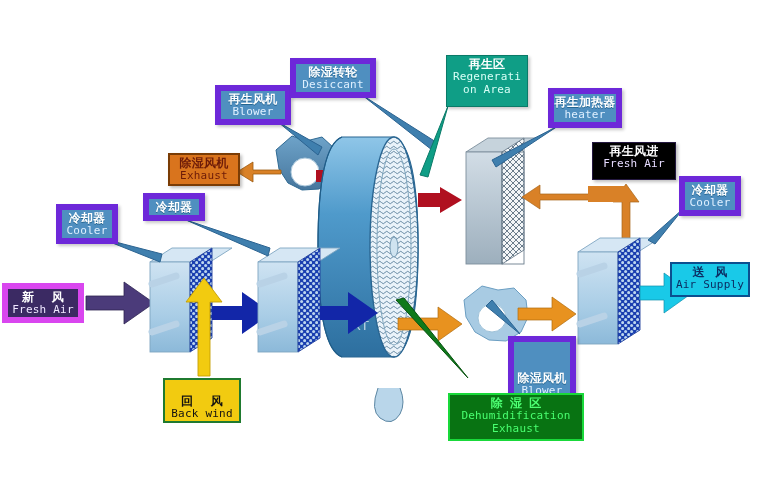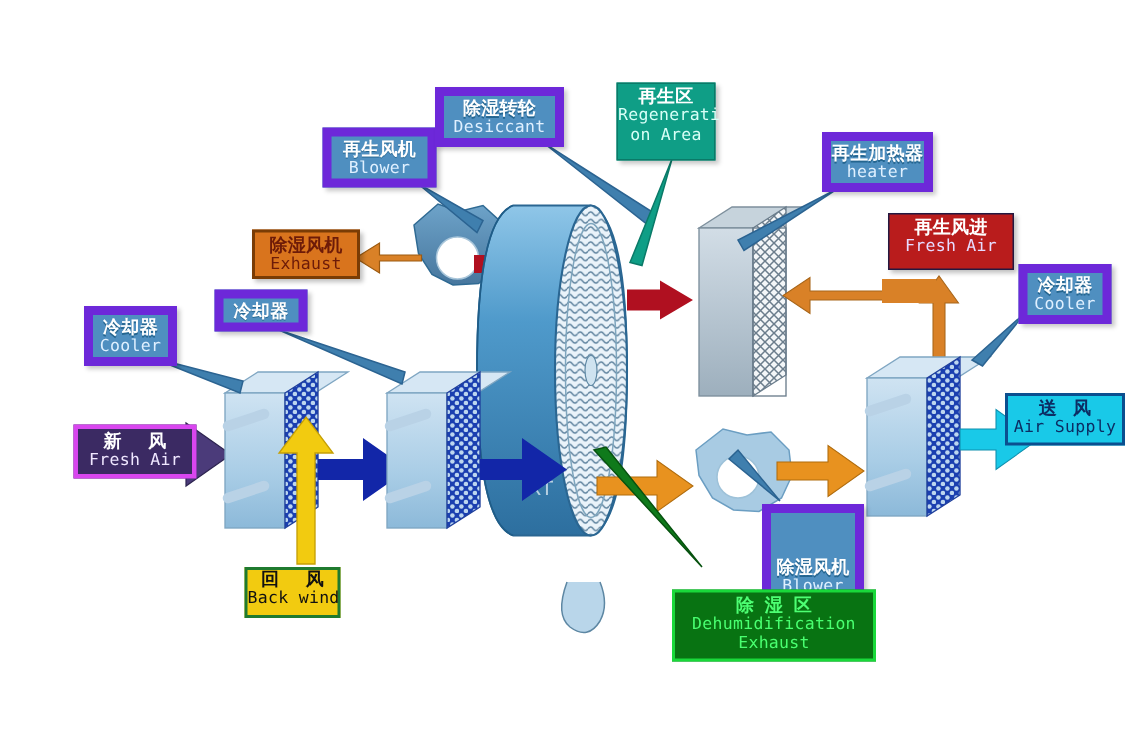--- a/index.html
+++ b/index.html
@@ -26,27 +26,27 @@
   .teal .cn{color:#ffffff;}
   .teal .en{color:#d8fff7;}
 
   
   .orange{background:#d9741d;border:2px solid #7a3c05;color:#5b1a05;
           box-shadow:2px 2px 3px rgba(0,0,0,.25);}
   .orange .cn{color:#6d1b08;}
   .orange .en{color:#6d1b08;}
 
   
-  .purple{background:#b91c1c;border:1px solid #241840;color:#ffffff;
+  .purple{background:#000000;border:1px solid #241840;color:#ffffff;
           box-shadow:2px 2px 3px rgba(0,0,0,.25);}
   .purple .cn{color:#ffffff;}
   .purple .en{color:#e7dcff;}
 
   
-  .navy{background:#3b2a63;border:3px solid #d946ef;margin-left:47px;}
+  .navy{background:#3b2a63;border:6px solid #d946ef;}
   .navy .cn{color:#ffffff;}
   .navy .en{color:#efe7ff;}
 
   
   .yellow{background:#f2cb10;border:2px solid #1f7a2f;}
   .yellow .cn{color:#111111;}
   .yellow .en{color:#111111;}
 
   
   .green{background:#087312;border:2px solid #19d93a;margin-top:15px;}
@@ -245,30 +245,30 @@
 
       <path d="M520 334 L492 300 L486 306 Z" fill="#3f7fae" stroke="#2b6391"></path>
 
       <path d="M468 378 L396 300 L404 298 Z" fill="#0f7a1b" stroke="#07520f"></path>
     </g>
   </svg>
 
   <div id="labels">
       <div class="lbl blue" style="left: 215px; top: 85px; width: 76px; min-height: 40px; padding-top: 2px; font-size: 11px;"><span class="cn" style="font-size: 12px;">再生风机</span><span class="en" style="font-size: 11px;">Blower</span></div>
       <div class="lbl blue" style="left: 290px; top: 58px; width: 86px; min-height: 40px; padding-top: 2px; font-size: 11px;"><span class="cn" style="font-size: 12px;">除湿转轮</span><span class="en" style="font-size: 11px;">Desiccant</span></div>
-      <div class="lbl teal" style="left: 411px; top: 55px; width: 66px; min-height: 52px; padding-top: 2px; font-size: 11px;"><span class="cn" style="font-size: 12px;">再生区</span><span class="en" style="font-size: 11px;">Regenerati
+      <div class="lbl teal" style="left: 446px; top: 55px; width: 82px; min-height: 52px; padding-top: 2px; font-size: 11px;"><span class="cn" style="font-size: 12px;">再生区</span><span class="en" style="font-size: 11px;">Regenerati
 on Area</span></div>
       <div class="lbl blue" style="left: 548px; top: 88px; width: 74px; min-height: 40px; padding-top: 2px; font-size: 11px;"><span class="cn" style="font-size: 12px;">再生加热器</span><span class="en" style="font-size: 11px;">heater</span></div>
       <div class="lbl orange" style="left: 168px; top: 153px; width: 72px; min-height: 33px; padding-top: 2px; font-size: 11px;"><span class="cn" style="font-size: 12px;">除湿风机</span><span class="en" style="font-size: 11px;">Exhaust</span></div>
       <div class="lbl purple" style="left: 592px; top: 142px; width: 84px; min-height: 38px; padding-top: 2px; font-size: 11px;"><span class="cn" style="font-size: 12px;">再生风进</span><span class="en" style="font-size: 11px;">Fresh Air</span></div>
       <div class="lbl blue" style="left: 679px; top: 176px; width: 62px; min-height: 34px; padding-top: 2px; font-size: 11px;"><span class="cn" style="font-size: 12px;">冷却器</span><span class="en" style="font-size: 11px;">Cooler</span></div>
       <div class="lbl blue" style="left: 143px; top: 193px; width: 62px; min-height: 28px; padding-top: 2px; font-size: 11px;"><span class="cn" style="font-size: 12px;">冷却器</span></div>
       <div class="lbl blue" style="left: 56px; top: 204px; width: 62px; min-height: 36px; padding-top: 2px; font-size: 11px;"><span class="cn" style="font-size: 12px;">冷却器</span><span class="en" style="font-size: 11px;">Cooler</span></div>
       <div class="lbl navy" style="left: 2px; top: 283px; width: 82px; min-height: 36px; padding-top: 2px; font-size: 11px;"><span class="cn" style="font-size: 12px;">新     风</span><span class="en" style="font-size: 11px;">Fresh Air</span></div>
-      <div class="lbl yellow" style="left: 163px; top: 378px; width: 64px; min-height: 34px; padding-top: 0; font-size: 11px;"><span class="cn" style="font-size: 12px;">回     风</span><span class="en" style="font-size: 11px;">Back wind</span></div>
+      <div class="lbl yellow" style="left: 163px; top: 378px; width: 78px; min-height: 34px; padding-top: 15px; font-size: 11px;"><span class="cn" style="font-size: 12px;">回     风</span><span class="en" style="font-size: 11px;">Back wind</span></div>
       <div class="lbl blue" style="left: 508px; top: 336px; width: 68px; min-height: 38px; padding-top: 2px; font-size: 11px;"><span class="cn" style="font-size: 12px; margin-top: 28px;">除湿风机</span><span class="en" style="font-size: 11px;">Blower</span></div>
       <div class="lbl green" style="left: 448px; top: 378px; width: 136px; min-height: 48px; padding-top: 2px; font-size: 11px;"><span class="cn" style="font-size: 12px;">除  湿  区</span><span class="en" style="font-size: 11px;">Dehumidification
 Exhaust</span></div>
       <div class="lbl cyan" style="left: 670px; top: 262px; width: 80px; min-height: 35px; padding-top: 2px; font-size: 11px;"><span class="cn" style="font-size: 12px;">送   风</span><span class="en" style="font-size: 11px;">Air Supply</span></div>
     </div>
 
   <div id="title">
   </div>
 
 </div>

